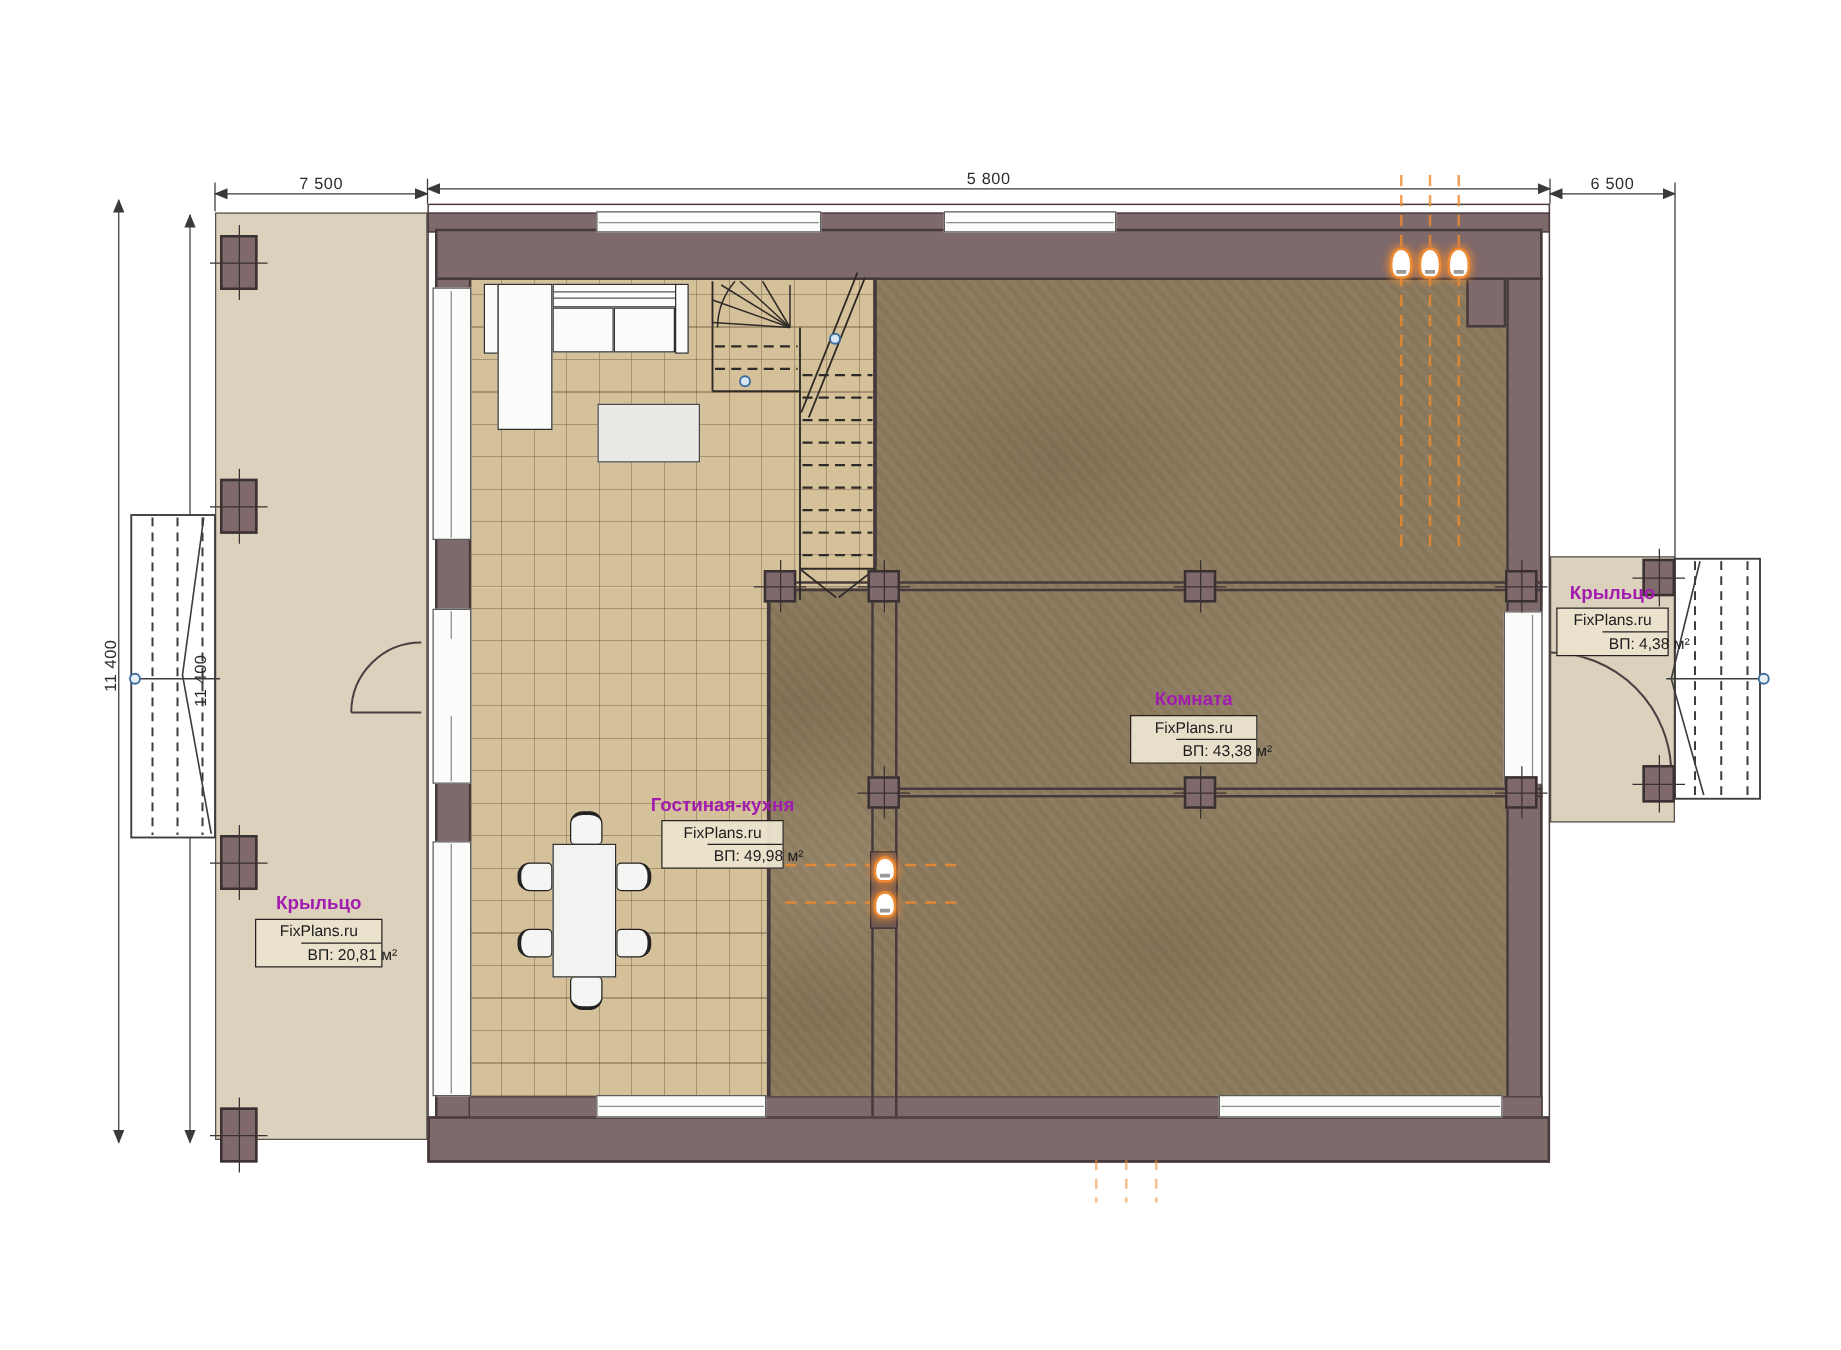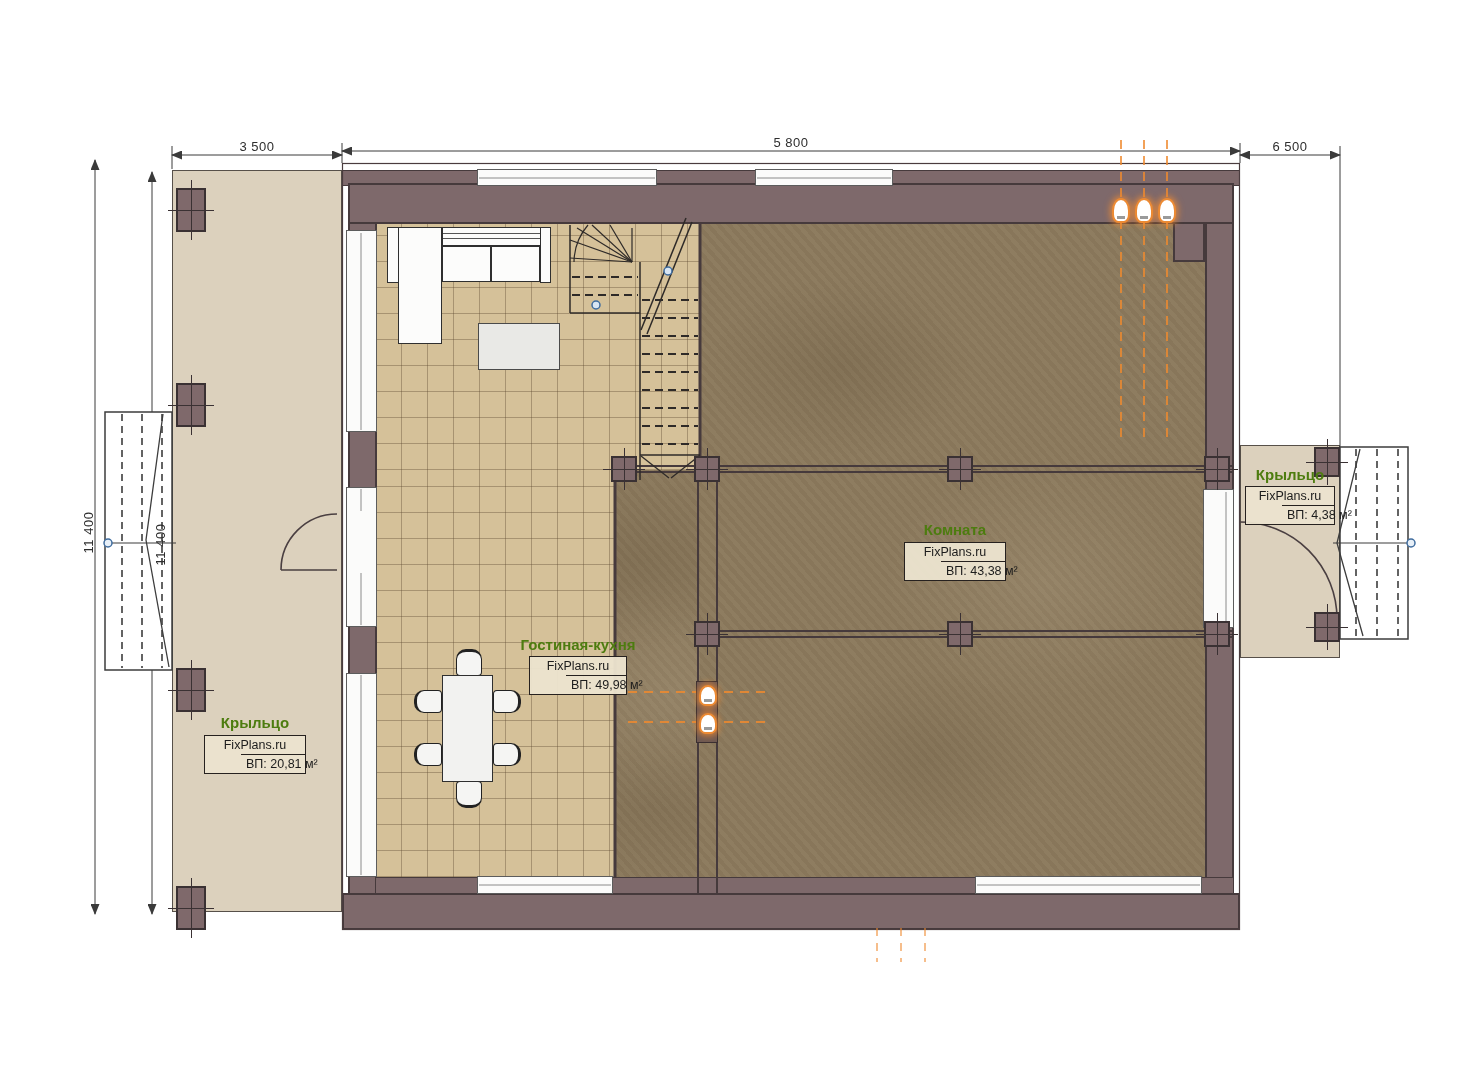--- a/index.html
+++ b/index.html
@@ -27,21 +27,21 @@
   
   .furn{background:#fcfcfb;border:1.4px solid #2f2f2f;}
   .sofa-back{background-image:linear-gradient(#555,#555),linear-gradient(#555,#555);
     background-size:100% 1px,100% 1px;background-position:0 5px,0 10px;background-repeat:no-repeat;}
   .chair{background:#f5f5f3;border:1.5px solid #222;}
   
   .fix{background:#fff;border:2.5px solid #ec8a33;border-radius:50% 50% 35% 35%;
        box-shadow:0 0 6px 2px rgba(244,140,50,.75);}
   .fix::after{content:"";position:absolute;left:3px;right:3px;bottom:2px;height:3px;background:#9a9a9a;}
   
-  .rname{font-weight:bold;font-size:15px;color:#4d7c0f;text-align:center;}
+  .rname{font-weight:bold;font-size:15px;color:#a21caf;text-align:center;}
   .ibox{border:1.6px solid #26211f;background:rgba(235,227,206,.96);text-align:center;}
   .ibox .row{font-size:12.5px;padding:2px 5px;color:#1c1c1c;white-space:nowrap;}
   .ibox .row + .row{border-top:1.4px solid #26211f;margin-left:36px;}
   .dim{font-size:13px;letter-spacing:.5px;color:#2e2e2e;text-align:center;}
   .rot{transform:rotate(-90deg);transform-origin:center;}
   .z1{z-index:1}.z2{z-index:2}.z3{z-index:3}.z5{z-index:5}.z6{z-index:6}.z7{z-index:7}
   svg.lines{position:absolute;left:0;top:0;z-index:4;pointer-events:none;}
 </style>
 </head>
 <body>
@@ -235,21 +235,21 @@
       </g>
     </g>
   </svg>
 
   <div class="abs fix z6" style="left:1112px;top:198px;width:18px;height:25px;"></div>
   <div class="abs fix z6" style="left:1135px;top:198px;width:18px;height:25px;"></div>
   <div class="abs fix z6" style="left:1158px;top:198px;width:18px;height:25px;"></div>
   <div class="abs fix z6" style="left:699px;top:685px;width:18px;height:21px;"></div>
   <div class="abs fix z6" style="left:699px;top:713px;width:18px;height:21px;"></div>
 
-  <div class="abs dim z7" style="left:207px;top:139px;width:100px;">3 500</div>
+  <div class="abs dim z7" style="left:207px;top:139px;width:100px;">7 500</div>
   <div class="abs dim z7" style="left:741px;top:135px;width:100px;">5 800</div>
   <div class="abs dim z7" style="left:1240px;top:139px;width:100px;">6 500</div>
   <div class="abs dim rot z7" style="left:55px;top:525px;width:66px;">11 400</div>
   <div class="abs dim rot z7" style="left:127px;top:537px;width:66px;">11 400</div>
 
   <div class="abs z7" style="left:185px;top:714px;width:140px;">
     <div class="rname">Крыльцо</div>
     <div class="ibox" style="margin:4px auto 0;width:100px;">
       <div class="row">FixPlans.ru</div>
       <div class="row">ВП: 20,81 м²</div>
@@ -257,21 +257,21 @@
   </div>
 
   <div class="abs z7" style="left:503px;top:636px;width:150px;">
     <div class="rname">Гостиная-кухня</div>
     <div class="ibox" style="margin:3px auto 0;width:96px;">
       <div class="row">FixPlans.ru</div>
       <div class="row">ВП: 49,98 м²</div>
     </div>
   </div>
 
-  <div class="abs z7" style="left:903px;top:521px;width:104px;">
+  <div class="abs z7" style="left:903px;top:551px;width:104px;">
     <div class="rname">Комната</div>
     <div class="ibox" style="margin:4px auto 0;width:100px;">
       <div class="row">FixPlans.ru</div>
       <div class="row">ВП: 43,38 м²</div>
     </div>
   </div>
 
   <div class="abs z7" style="left:1244px;top:466px;width:92px;">
     <div class="rname">Крыльцо</div>
     <div class="ibox" style="margin:3px auto 0;width:88px;">

